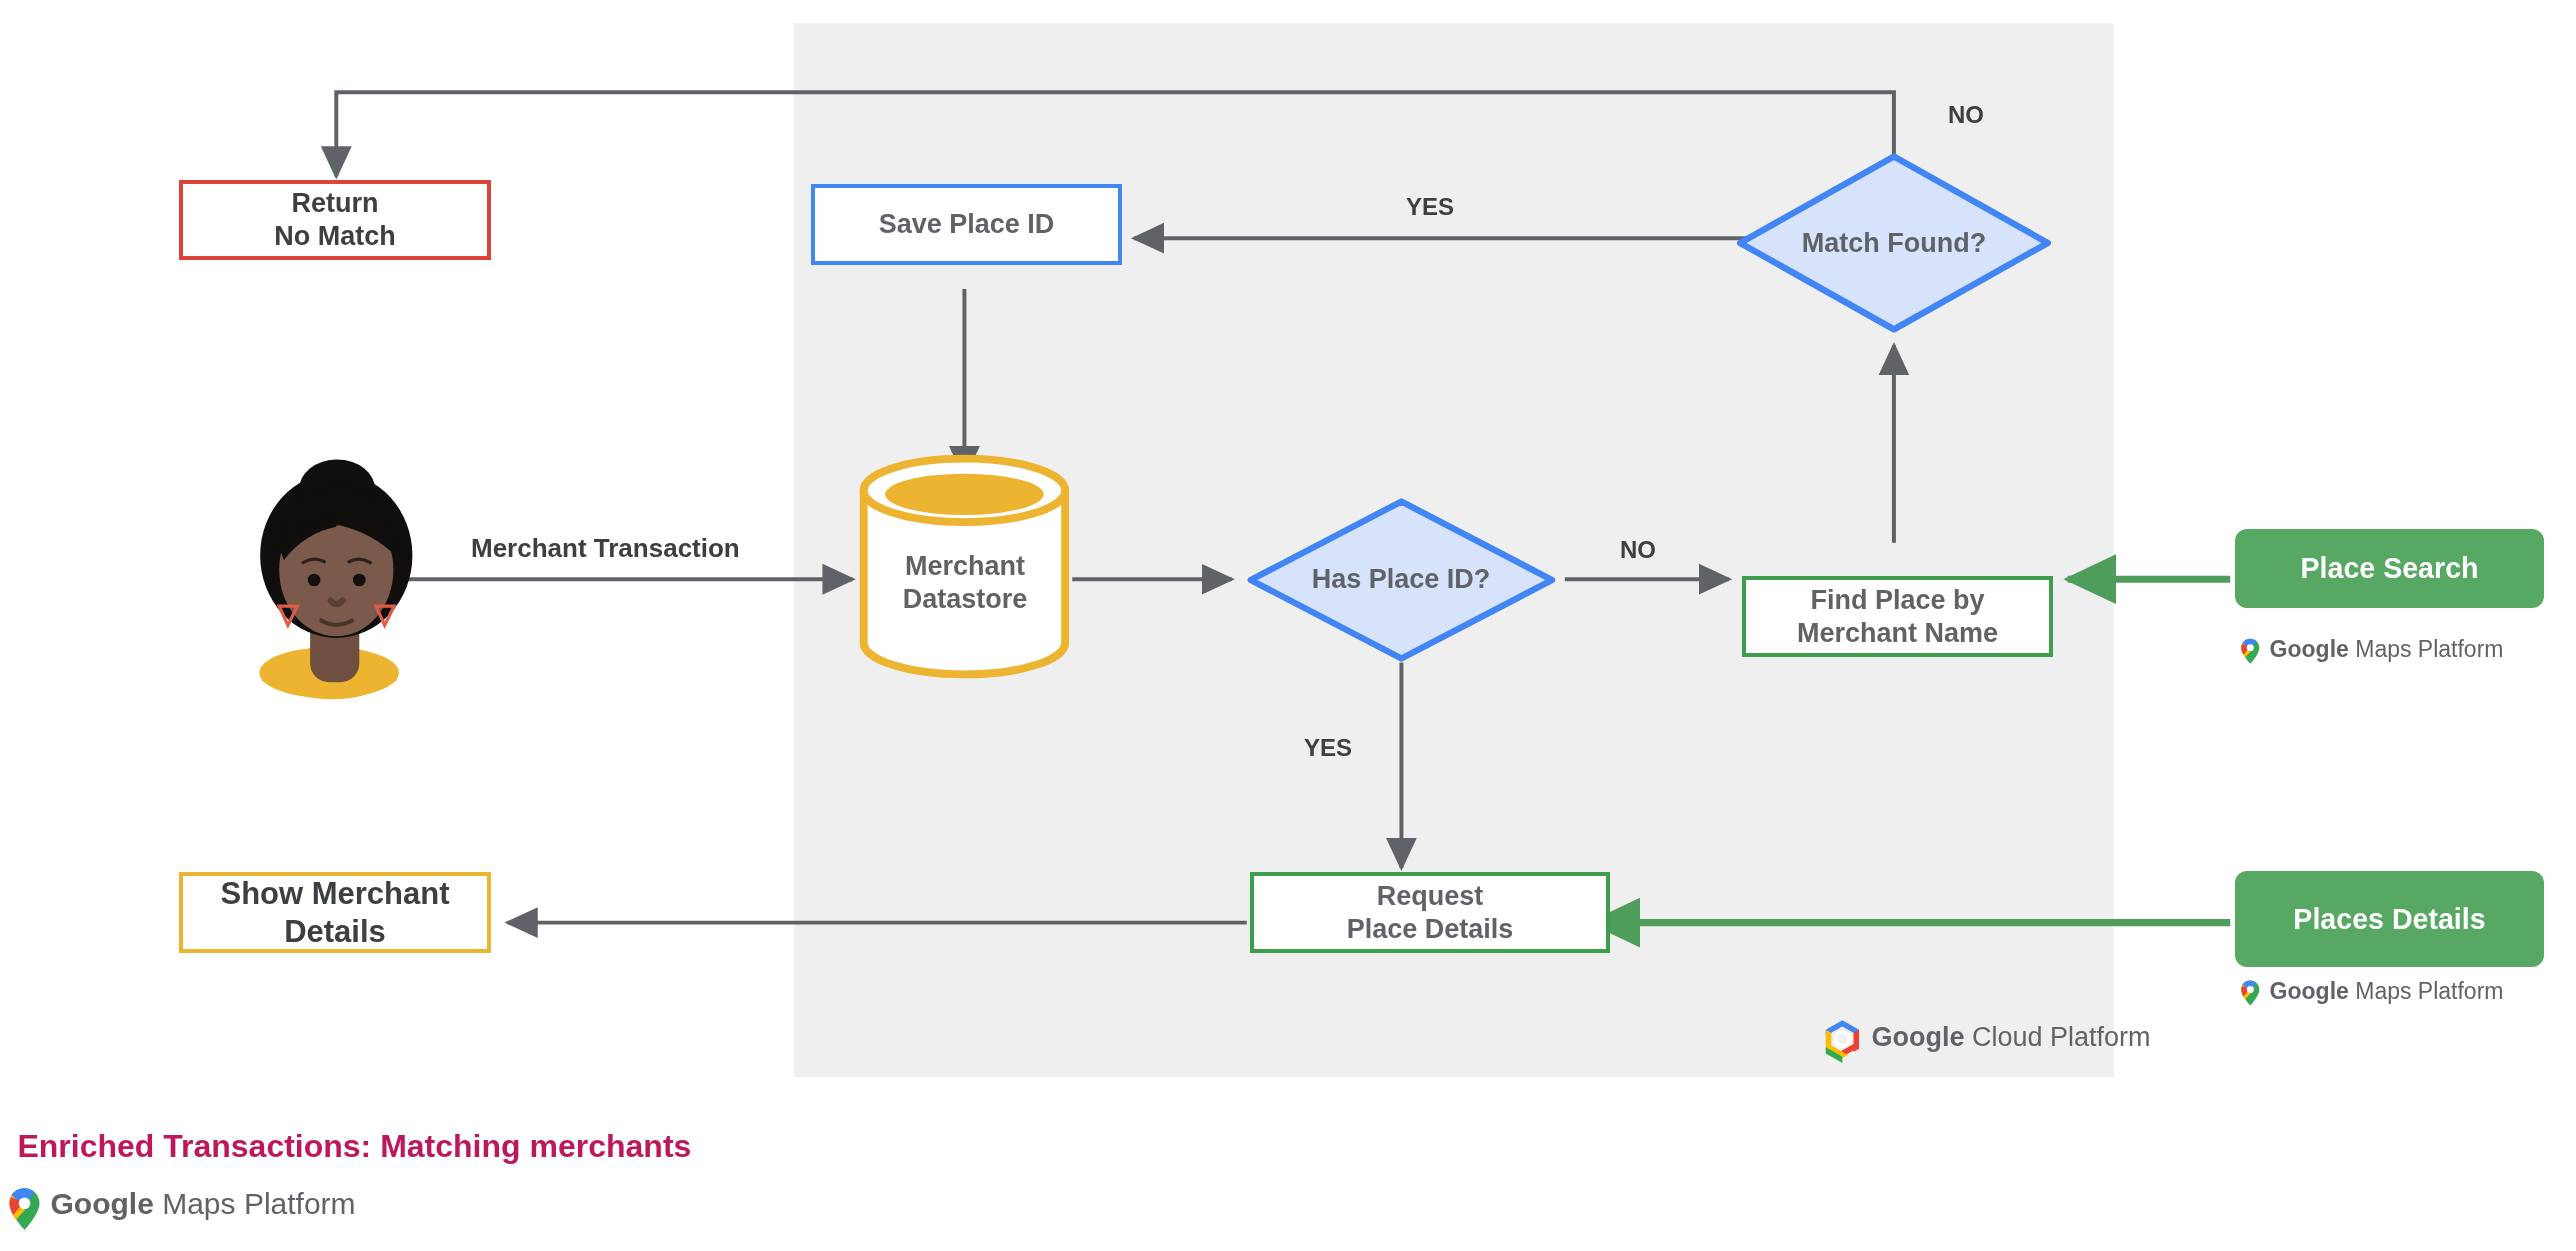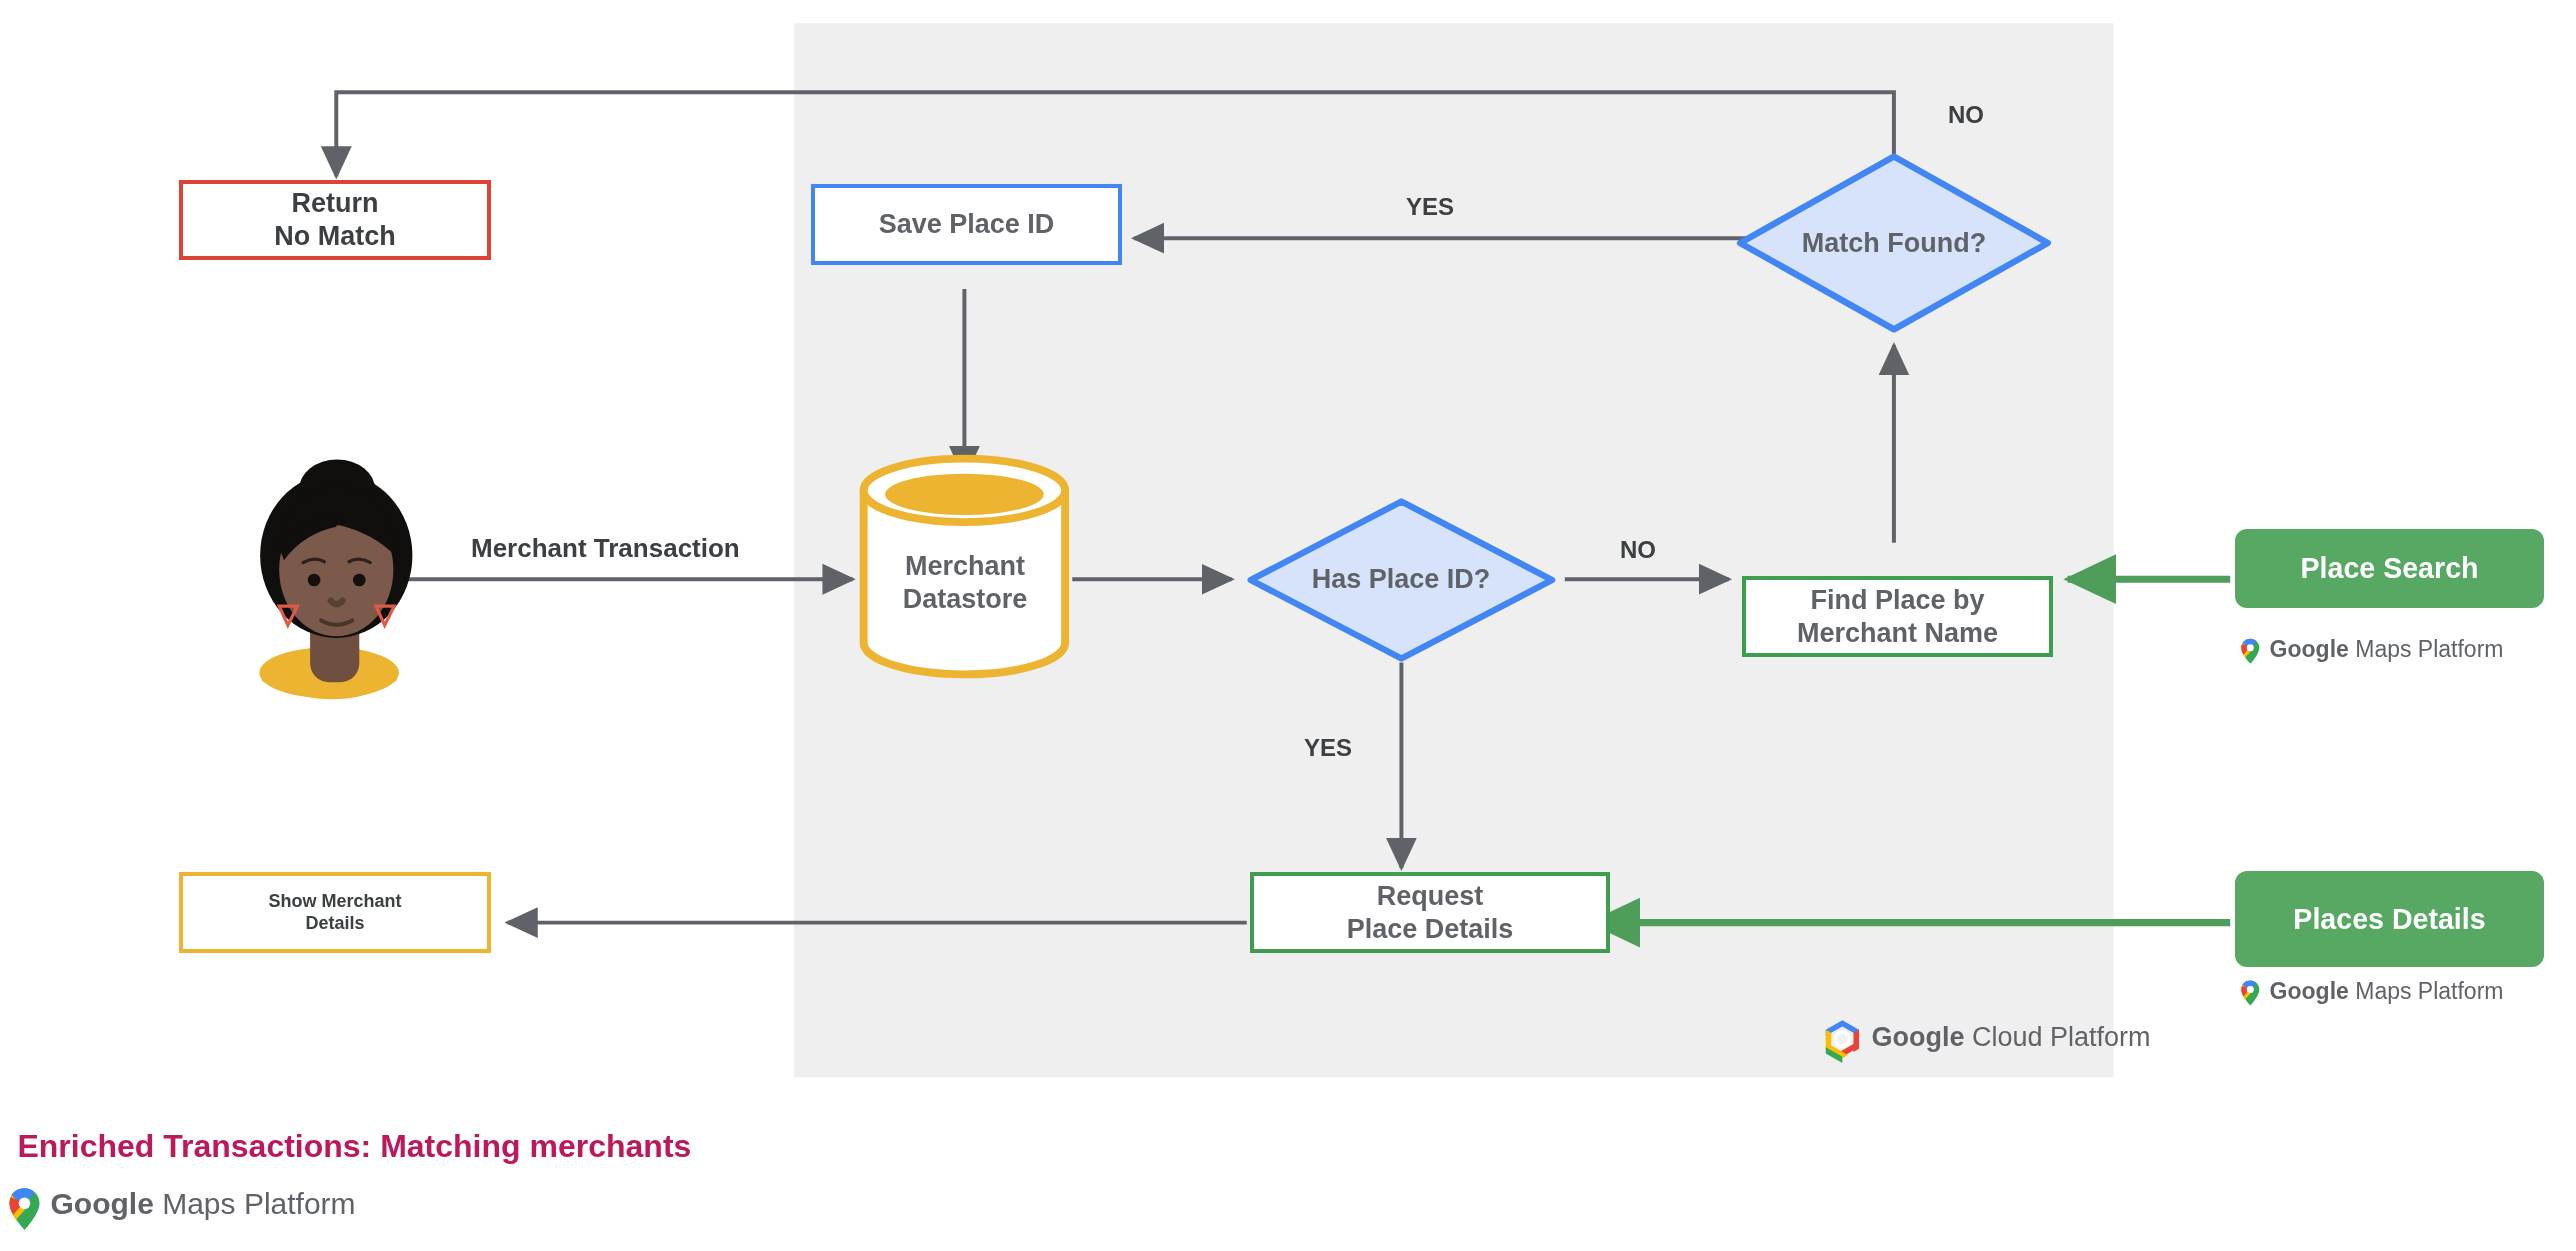--- a/index.html
+++ b/index.html
@@ -200,21 +200,21 @@
   <div class="node box box-green" style="left:1742px;top:528px;width:311px;height:81px;font-size:27px;margin-top:48px;">
     <span class="lbl">Find Place by
 Merchant Name</span>
   </div>
 
   <div class="node box box-green" style="left:1250px;top:872px;width:360px;height:81px;font-size:27px;">
     <span class="lbl">Request
 Place Details</span>
   </div>
 
-  <div class="node box box-amber" style="left:179px;top:872px;width:312px;height:81px;font-size:18px;">
+  <div class="node box box-amber" style="left:179px;top:872px;width:312px;height:81px;font-size:31px;">
     <span class="lbl">Show Merchant
 Details</span>
   </div>
 
   <div class="node btn-green" style="left:2235px;top:529px;width:309px;height:79px;font-size:28.6px;">
     <span class="lbl">Place Search</span>
   </div>
 
   <div class="node btn-green" style="left:2235px;top:871px;width:309px;height:96px;font-size:28.6px;">
     <span class="lbl">Places Details</span>

